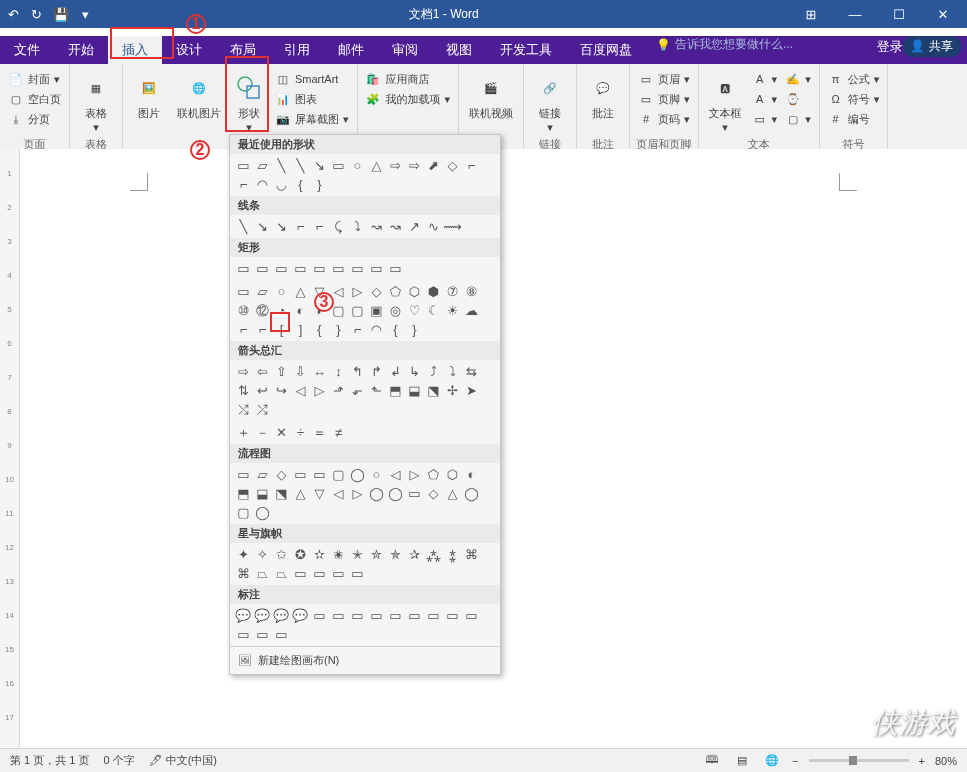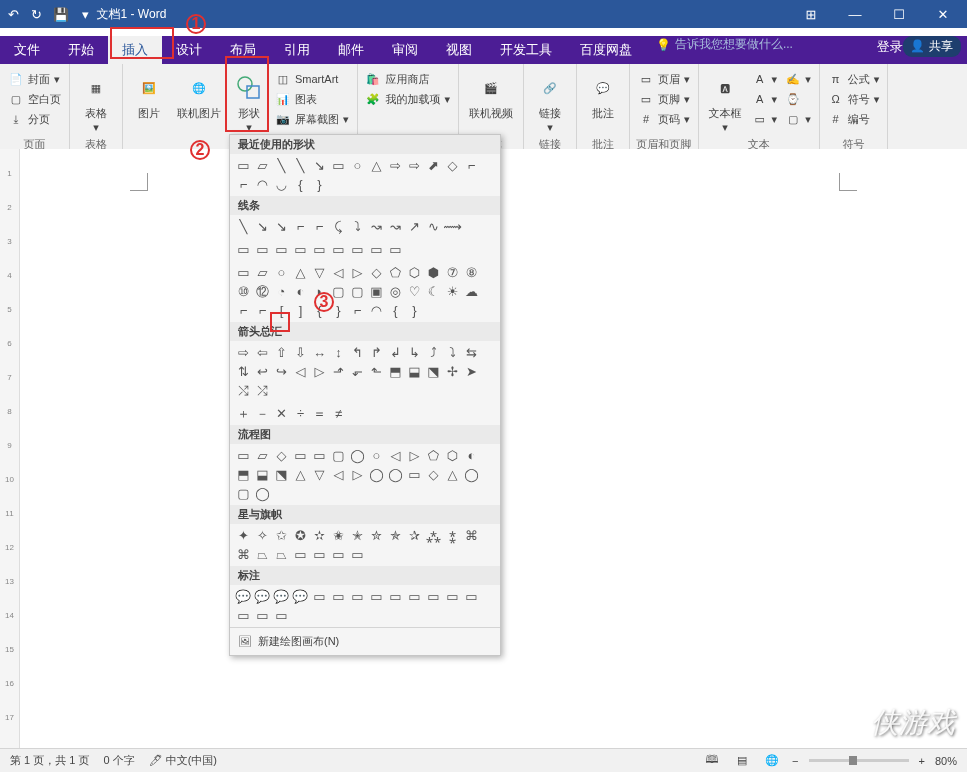--- a/index.html
+++ b/index.html
@@ -1,20 +1,20 @@
 <!DOCTYPE html>
 <html><head>
 <meta charset="utf-8">
 <style>
 * { margin: 0; padding: 0; box-sizing: border-box; font-family: "Microsoft YaHei", sans-serif; }
 body { background: #fff; width: 967px; height: 772px; overflow: hidden; position: relative; }
 .titlebar { background: #2b579a; height: 28px; display: flex; align-items: center; color: #fff; font-size: 12px; }
 .qat { display: flex; align-items: center; padding: 0 8px; gap: 12px; }
 .qat-btn { color: #fff; cursor: pointer; font-size: 13px; }
-.title-center { flex: 1; text-align: left; }
+.title-center { flex: 1; text-align: center; }
 .win-controls { display: flex; gap: 4px; padding-right: 4px; }
 .win-btn { width: 40px; text-align: center; cursor: pointer; font-size: 13px; }
 .tabbar { background: #4c1d95; height: 28px; display: flex; align-items: flex-start; color: #fff; font-size: 13px; margin-top: 8px; }
 .tab { padding: 0 14px; height: 28px; display: flex; align-items: center; cursor: pointer; }
 .tab.active { background: #f1f1f1; color: #2b579a; }
 .tell-me { color: #a8bddb; font-size: 12px; margin-left: 10px; display: flex; align-items: center; gap: 4px; }
 .tabbar-right { margin-left: auto; display: flex; align-items: center; gap: 0; padding-right: 6px; }
 .share-btn { background: #1e3e6e; padding: 2px 8px; font-size: 12px; border-radius: 9px; }
 .ribbon { background: #f1f1f1; height: 93px; display: flex; border-bottom: 1px solid #d4d4d4; }
 .rgroup { border-right: 1px solid #d4d4d4; padding: 2px 6px; display: flex; flex-direction: column; justify-content: space-between; }
@@ -291,20 +291,21 @@
       <div class="shape-cell">⌐</div>
       <div class="shape-cell">⌐</div>
       <div class="shape-cell">⤹</div>
       <div class="shape-cell">⤵</div>
       <div class="shape-cell">↝</div>
       <div class="shape-cell">↝</div>
       <div class="shape-cell">↗</div>
       <div class="shape-cell">∿</div>
       <div class="shape-cell">⟿</div>
     </div>
+  <div class="shape-section-head">矩形</div>
   <div class="shape-grid" id="g-rects">
       <div class="shape-cell">▭</div>
       <div class="shape-cell">▭</div>
       <div class="shape-cell">▭</div>
       <div class="shape-cell">▭</div>
       <div class="shape-cell">▭</div>
       <div class="shape-cell">▭</div>
       <div class="shape-cell">▭</div>
       <div class="shape-cell">▭</div>
       <div class="shape-cell">▭</div>

